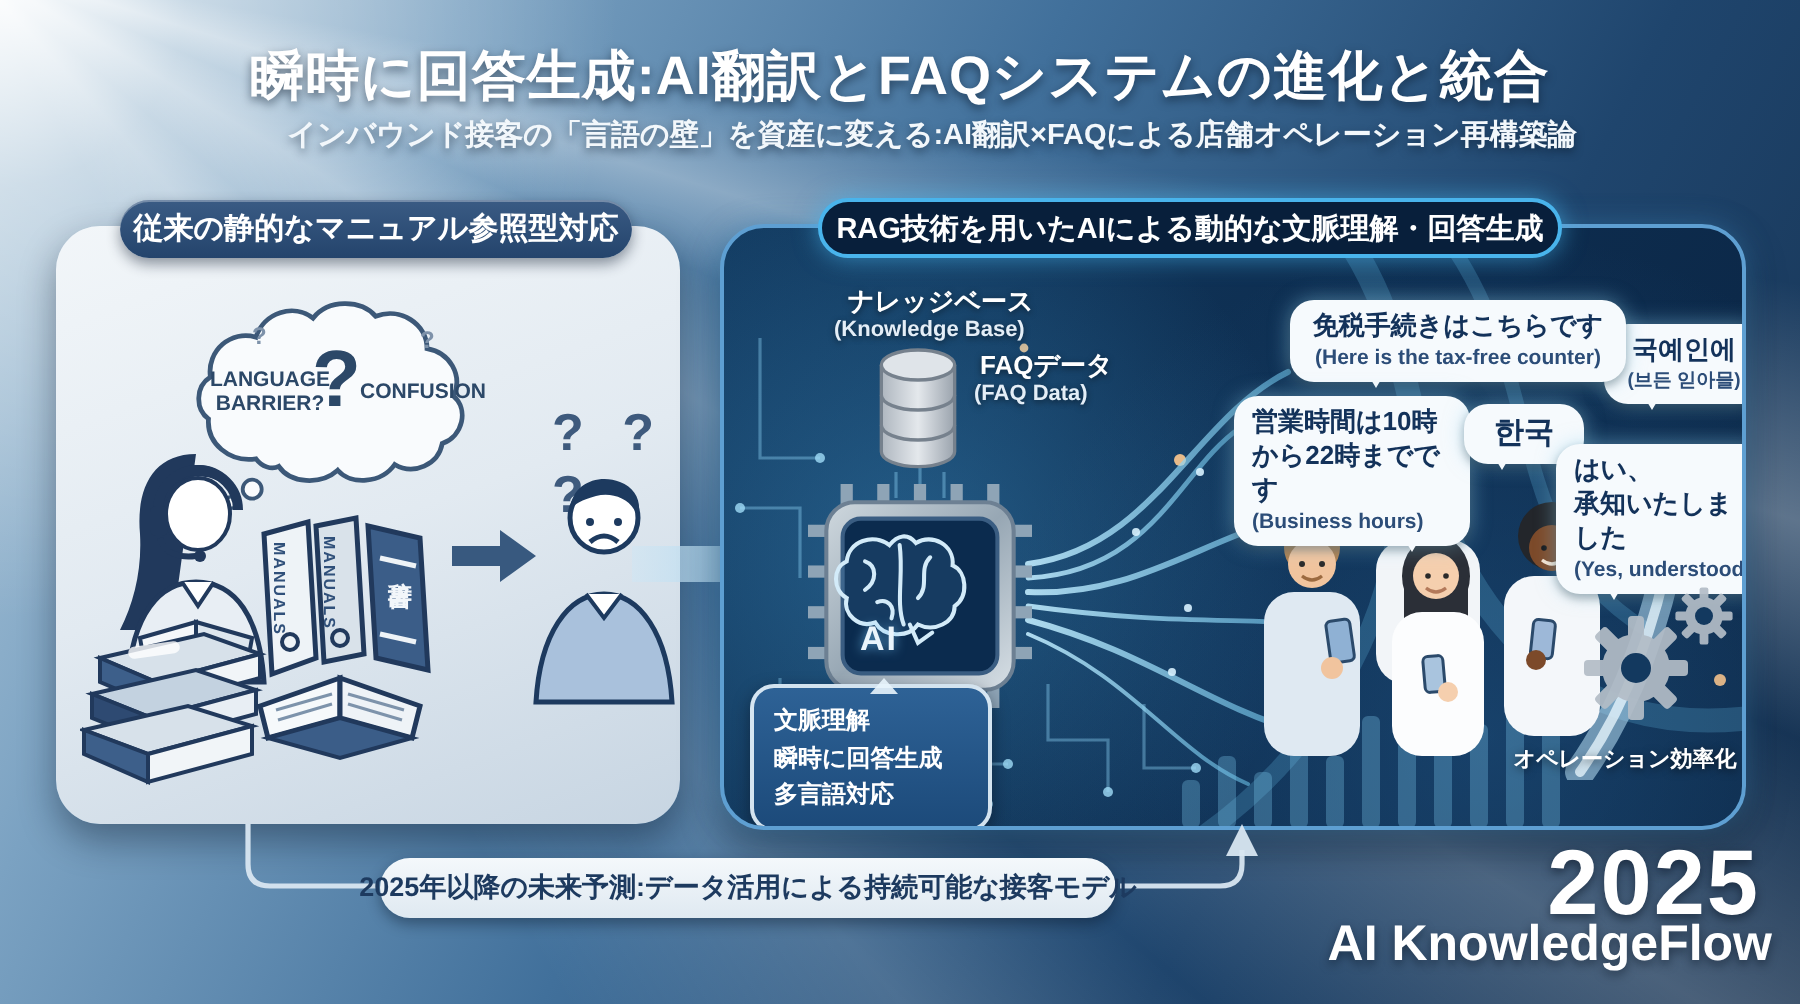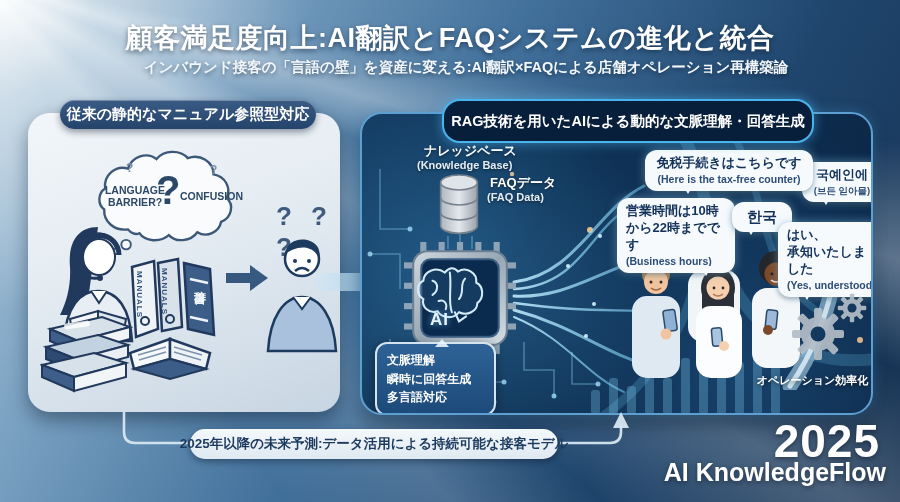--- a/index.html
+++ b/index.html
@@ -40,21 +40,21 @@
   .pill{
     border-radius:18px;color:#fff;font-weight:800;text-align:center;
     display:flex;align-items:center;justify-content:center;
   }
   .pill-left{
     left:60px;top:100px;width:256px;height:29px;font-size:15px;
     background:linear-gradient(180deg,#3a5b84,#24446c);
     box-shadow:0 3px 7px rgba(10,25,45,.45), inset 0 1px 0 rgba(255,255,255,.3);
   }
   .pill-right{
-    left:442px;top:99px;width:372px;height:44px;font-size:14.5px;
+    left:409px;top:99px;width:372px;height:30px;font-size:14.5px;
     background:#081f3b;border:2px solid #49b4ec;box-sizing:border-box;
     box-shadow:0 0 12px rgba(73,181,236,.6);
   }
   .cloud-text{color:#2c4868;font-weight:800;text-align:center;line-height:1.1;}
   .stray{color:#7e92aa;font-weight:700;}
   .binder-label{
     writing-mode:vertical-rl;text-orientation:mixed;font-weight:800;letter-spacing:1px;
   }
   .qmarks{color:#3e5a7d;font-weight:800;font-size:26px;letter-spacing:6px;}
   .kb-ja,.faq-ja{color:#fff;font-weight:800;font-size:13px;text-shadow:0 1px 3px rgba(0,0,0,.5);}
@@ -92,21 +92,21 @@
     box-shadow:0 3px 7px rgba(8,20,38,.4);
   }
   .year{right:20px;top:414px;color:#fff;font-size:46px;font-weight:800;letter-spacing:1px;text-shadow:0 2px 5px rgba(5,15,30,.5);}
   .brand{right:14px;top:458px;color:#fff;font-size:25px;font-weight:800;text-shadow:0 2px 5px rgba(5,15,30,.5);}
 </style>
 </head>
 <body>
 
 <div class="stage">
 
-  <div class="abs page-title nowrap">顧客満足度向上:AI翻訳とFAQシステムの進化と統合</div>
+  <div class="abs page-title nowrap">瞬時に回答生成:AI翻訳とFAQシステムの進化と統合</div>
   <div class="abs page-subtitle nowrap">インバウンド接客の「言語の壁」を資産に変える:AI翻訳×FAQによる店舗オペレーション再構築論</div>
 
   <div class="abs panel-left">
 
     <svg class="abs" style="left:62px;top:30px;" width="152" height="112" viewBox="0 0 160 112">
       <path d="M40,88 C26,90 14,80 15,67 C8,62 8,50 16,45 C14,31 27,20 40,24 C44,11 60,6 70,14 C78,4 95,4 103,13 C116,8 130,17 130,30 C142,32 149,44 144,55 C152,62 149,76 138,80 C136,91 123,97 113,91 C106,101 90,102 83,94 C74,102 58,101 52,92 C48,94 43,92 40,88 Z" fill="#f9fbfd" stroke="#3c5878" stroke-width="2.5"></path>
       <circle cx="38" cy="104" r="5" fill="#f9fbfd" stroke="#3c5878" stroke-width="2"></circle>
       <circle cx="27" cy="111" r="3" fill="#f9fbfd" stroke="#3c5878" stroke-width="1.8"></circle>
     </svg>
     <div class="abs cloud-text" style="left:76px;top:72px;width:62px;font-size:10.5px;">LANGUAGE BARRIER?</div>

